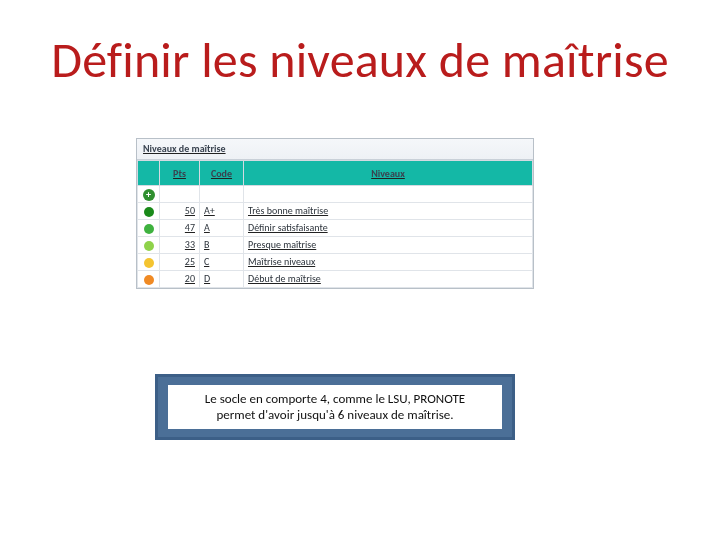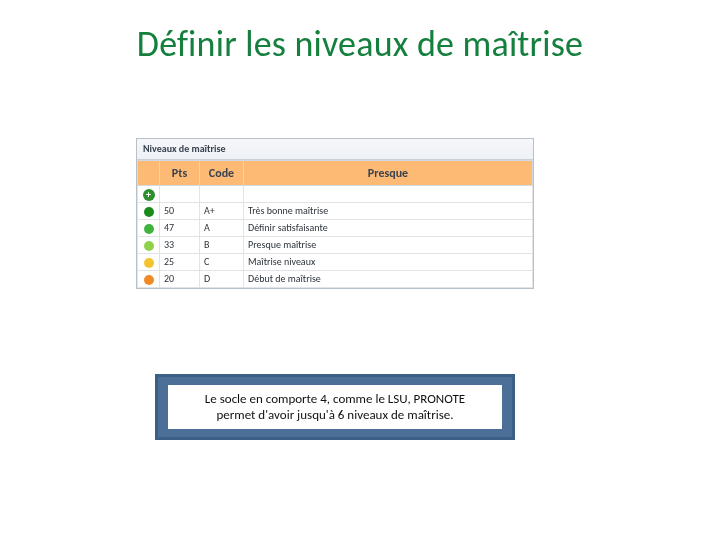--- a/index.html
+++ b/index.html
@@ -11,60 +11,61 @@
     font-family: Calibri, Arial, sans-serif;
     color: #222;
   }
   .slide {
     position: relative;
     width: 720px;
     height: 540px;
   }
   .title {
     position: absolute;
-    top: 22px;
+    top: 29px;
     left: 0;
     width: 100%;
     text-align: center;
-    font-size: 36px;
+    font-size: 50px;
     font-weight: 400;
-    color: #15803d;
+    color: #b91c1c;
     letter-spacing: 0.2px;
   }
 
   
   .panel {
     position: absolute;
     left: 136px;
     top: 138px;
     width: 396px;
     border: 1px solid #b8c0c8;
     background: #ffffff;
+    text-decoration: underline;
   }
   .panel-header {
     height: 20px;
     line-height: 20px;
     background: linear-gradient(#f5f7fa, #eef1f5);
     border-bottom: 1px solid #c9d0d8;
     font-size: 10px;
     font-weight: 700;
     color: #3a4350;
     padding: 0 6px;
   }
 
   table.grid {
     border-collapse: collapse;
     width: 100%;
     table-layout: fixed;
   }
   table.grid th {
-    font-size: 12px;
+    font-size: 10px;
     font-weight: 700;
     color: #3a4350;
-    background: #fdba74;
+    background: #14b8a6;
     border: 1px solid #d4dae1;
     padding: 3px 4px;
     text-align: center;
     height: 18px;
     margin-top: 32px;
   }
   table.grid td {
     font-size: 10px;
     color: #2c333b;
     border: 1px solid #e0e4e9;
@@ -73,21 +74,21 @@
     line-height: 16px;
     white-space: nowrap;
     overflow: hidden;
   }
   col.c-icon  { width: 22px; }
   col.c-pts   { width: 40px; }
   col.c-code  { width: 44px; }
   col.c-level { width: auto; }
 
   td.icon-cell { text-align: center; }
-  td.pts-cell  { padding-right: 6px; }
+  td.pts-cell  { text-align: right; padding-right: 6px; }
   td.code-cell { text-align: left; }
 
   .dot {
     display: inline-block;
     width: 10px;
     height: 10px;
     border-radius: 50%;
     vertical-align: middle;
   }
   .add-btn {
@@ -145,21 +146,21 @@
         <col class="c-icon">
           <col class="c-pts">
           <col class="c-code">
           <col class="c-level">
       </colgroup>
       <thead>
         <tr>
           <th></th>
           <th>Pts</th>
           <th>Code</th>
-          <th>Presque</th>
+          <th>Niveaux</th>
         </tr>
       </thead>
       <tbody>
         <tr>
           <td class="icon-cell">
             <span class="add-btn">+</span>
           </td>
           <td class="pts-cell"></td>
           <td class="code-cell"></td>
           <td></td>

